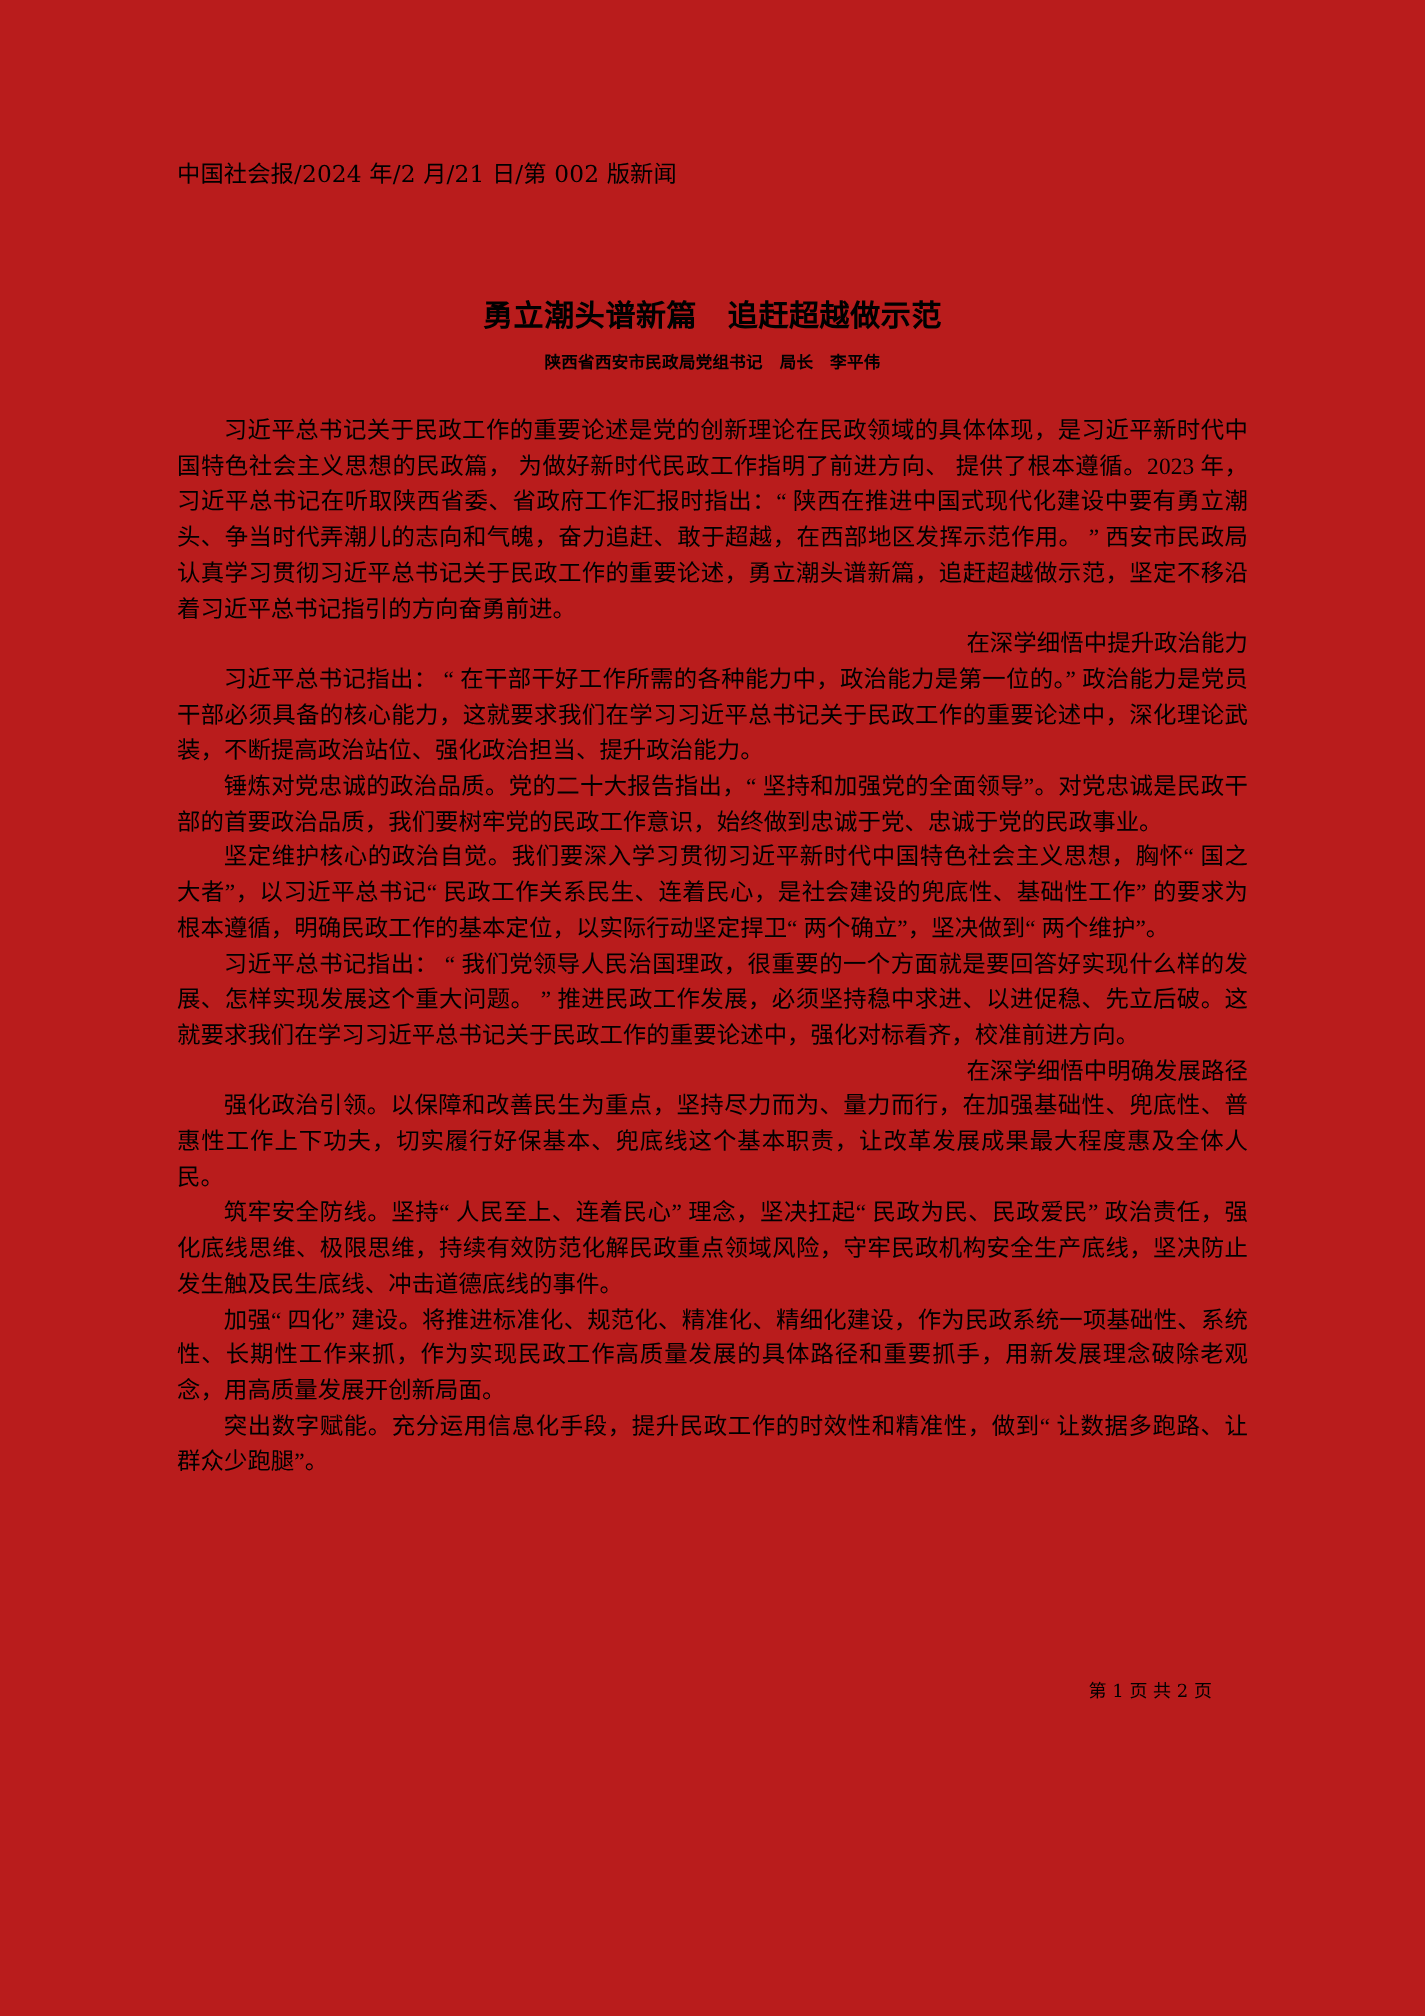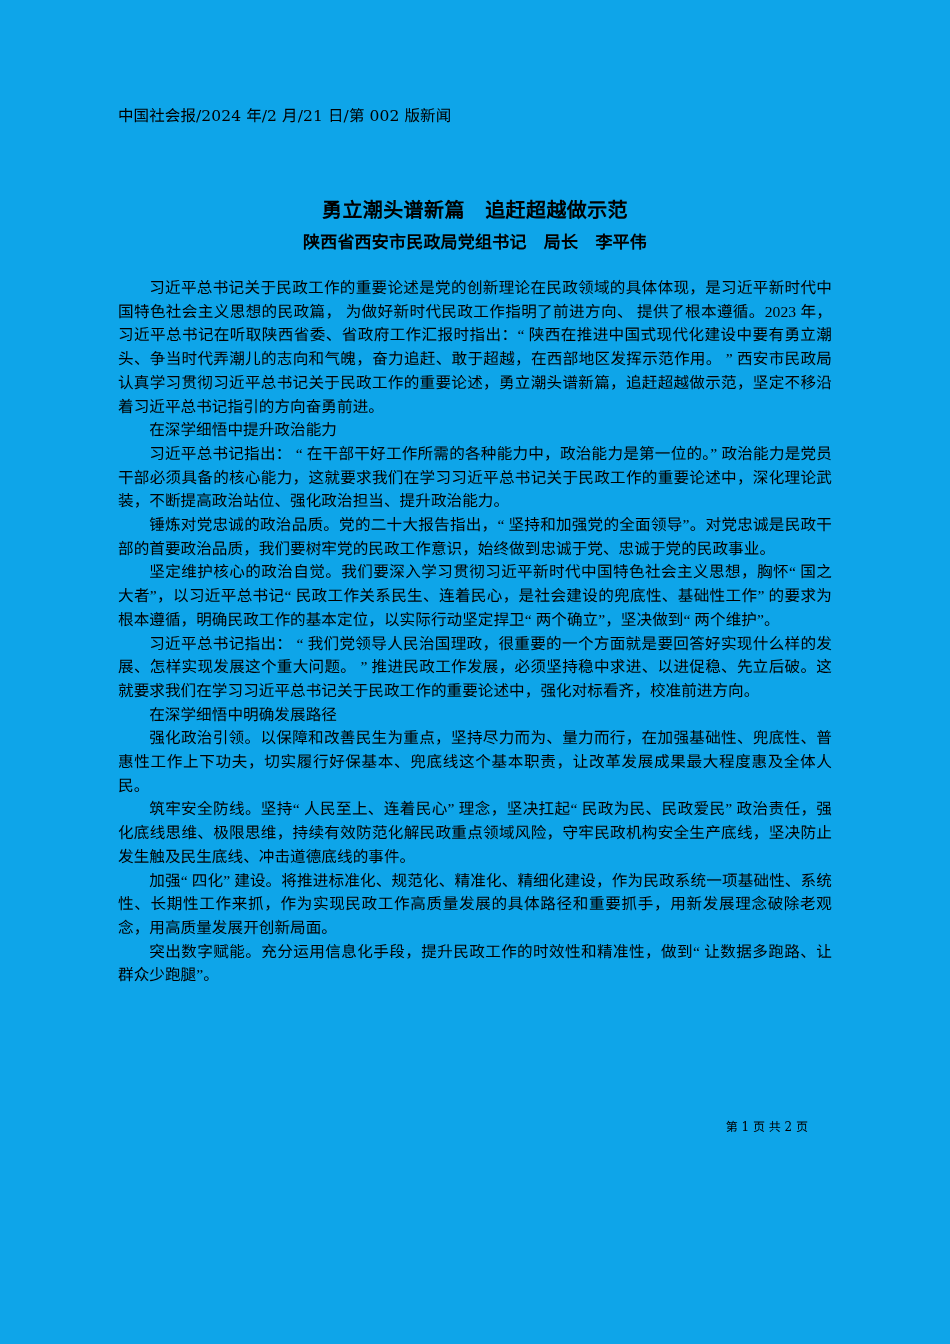--- a/index.html
+++ b/index.html
@@ -16,21 +16,21 @@
     color: #000000;
     -webkit-font-smoothing: antialiased;
   }
 
   .page {
     position: absolute;
     left: 0;
     top: 0;
     width: 950px;
     height: 1344px;
-    background: #0ea5e9;
+    background: #b91c1c;
     overflow: hidden;
   }
 
   
   .source-line {
     position: absolute;
     left: 118px;
     top: 104px;
     width: 400px;
     font-size: 15.5px;
@@ -54,21 +54,21 @@
     white-space: pre;
   }
 
   
   .byline {
     position: absolute;
     left: 118px;
     top: 229px;
     width: 714px;
     text-align: center;
-    font-size: 17px;
+    font-size: 11px;
     font-weight: bold;
     line-height: 26px;
     letter-spacing: 0.2px;
     white-space: pre;
   }
 
   
   .body-text {
     position: absolute;
     left: 118px;
@@ -80,21 +80,21 @@
     margin: 0;
     font-size: 15.6px;
     line-height: 23.7px;
     text-align: justify;
     text-justify: inter-ideograph;
     text-indent: 2em;
     letter-spacing: 0.05px;
     word-break: break-all;
   }
   .para.sec {
-    text-align: left;
+    text-align: right;
   }
 
   
   .page-footer {
     position: absolute;
     left: 118px;
     top: 1116px;
     width: 714px;
     text-align: right;
     font-size: 12px;

